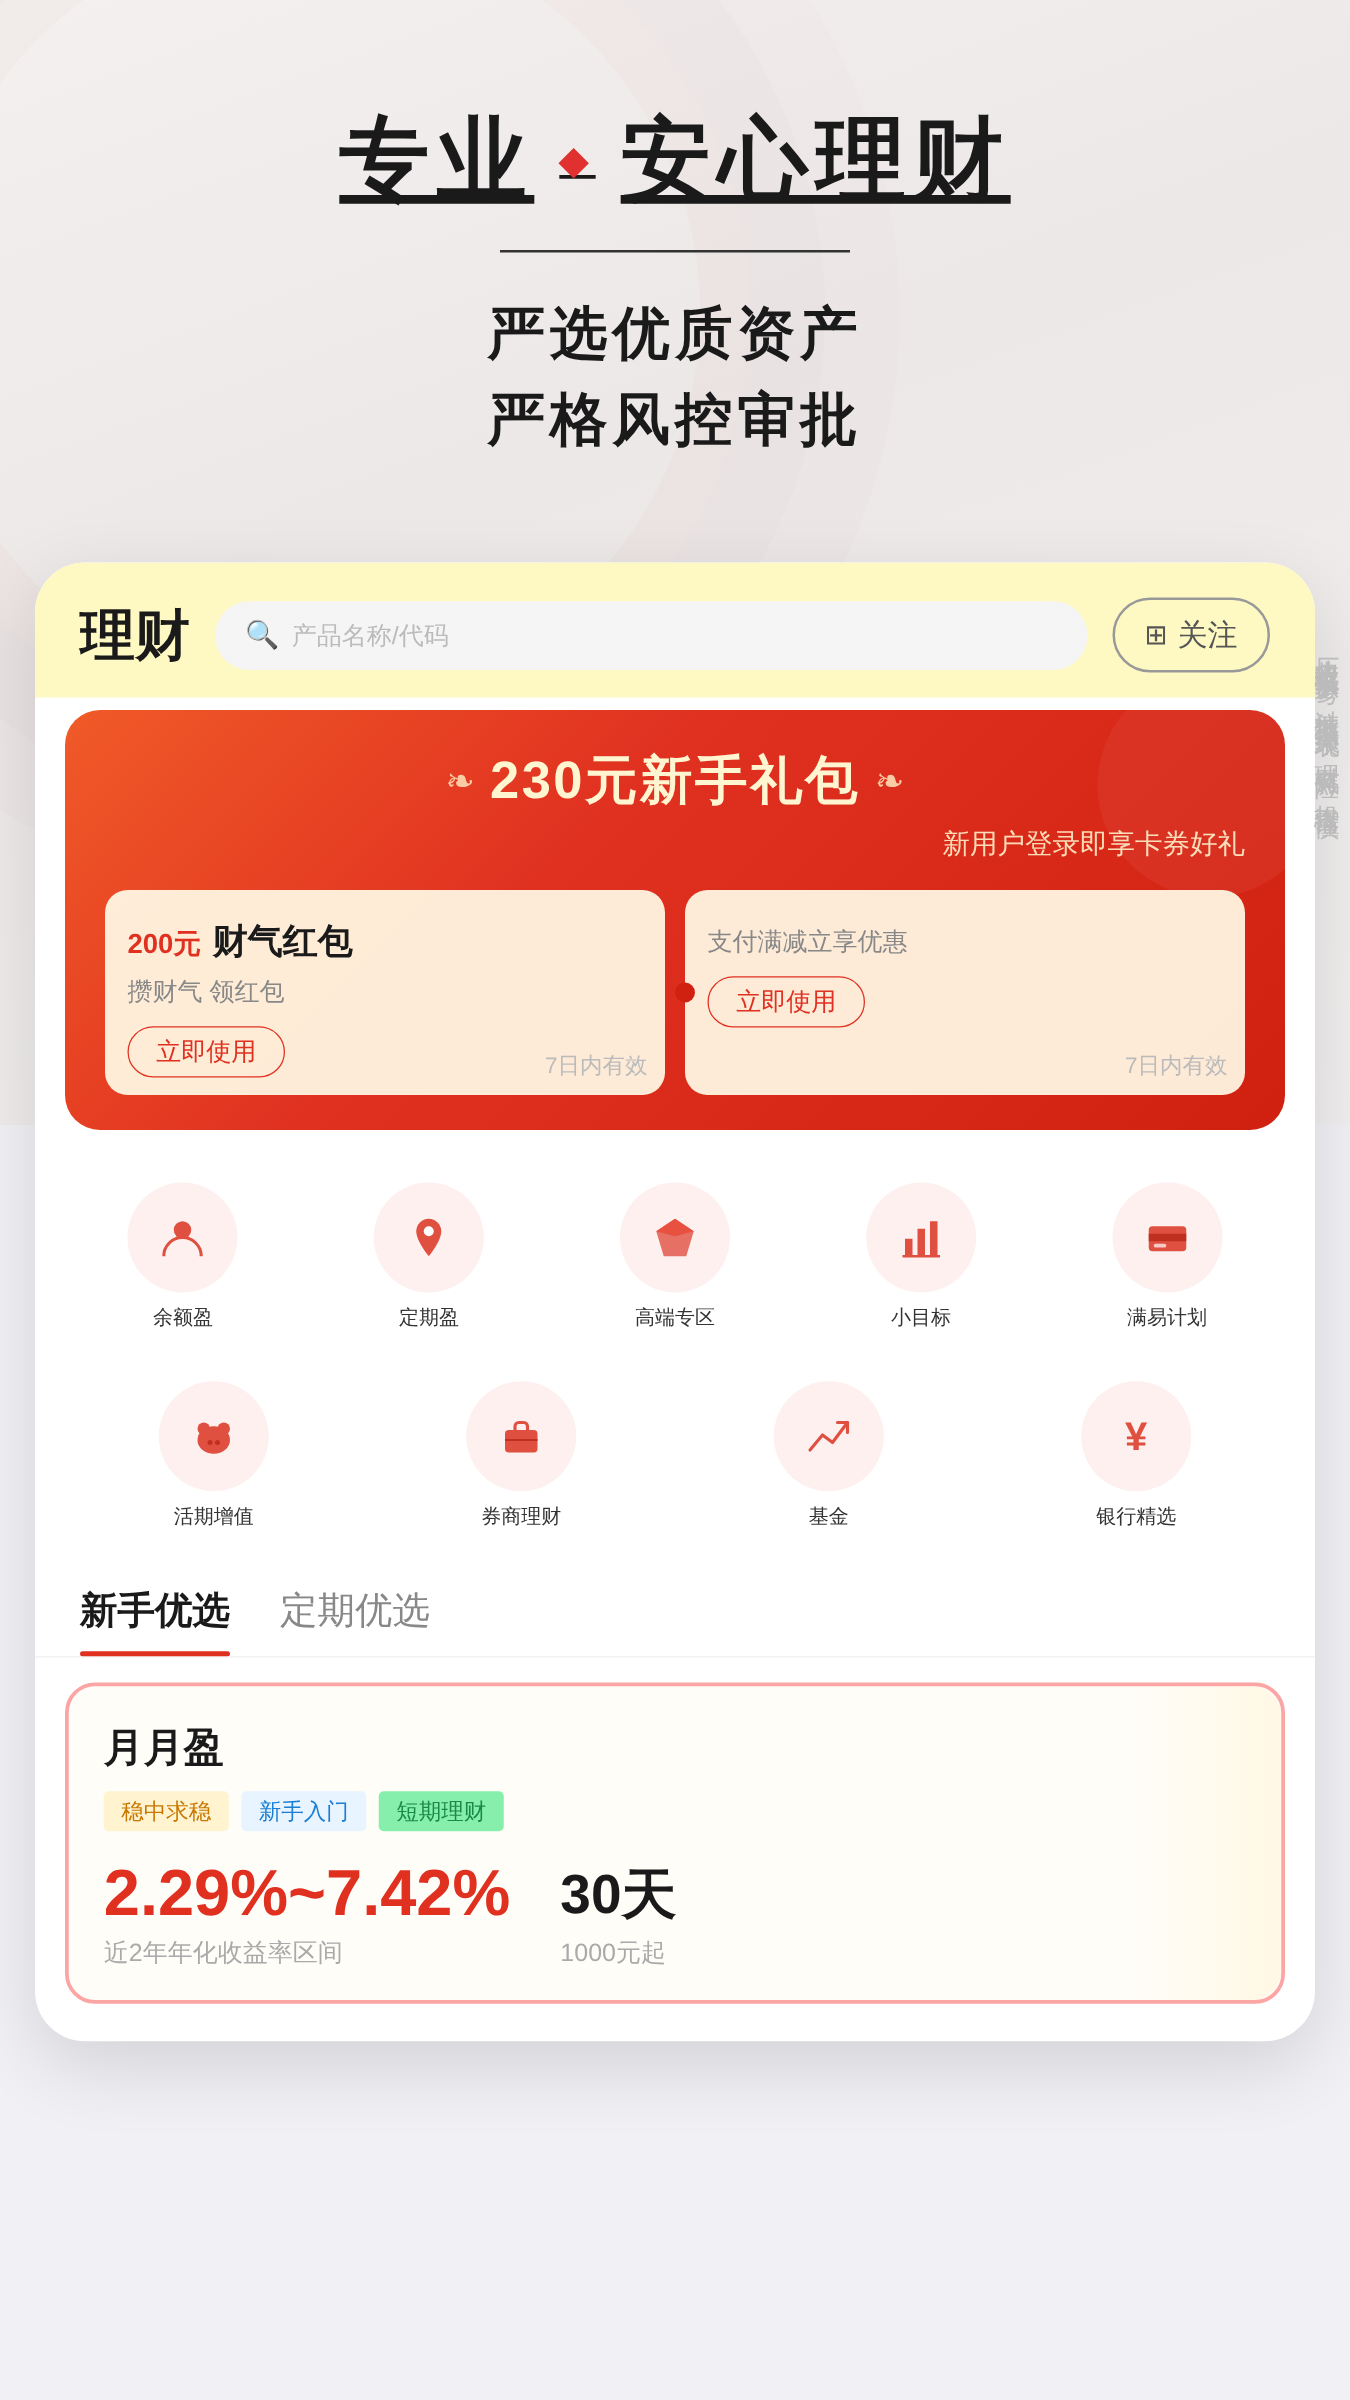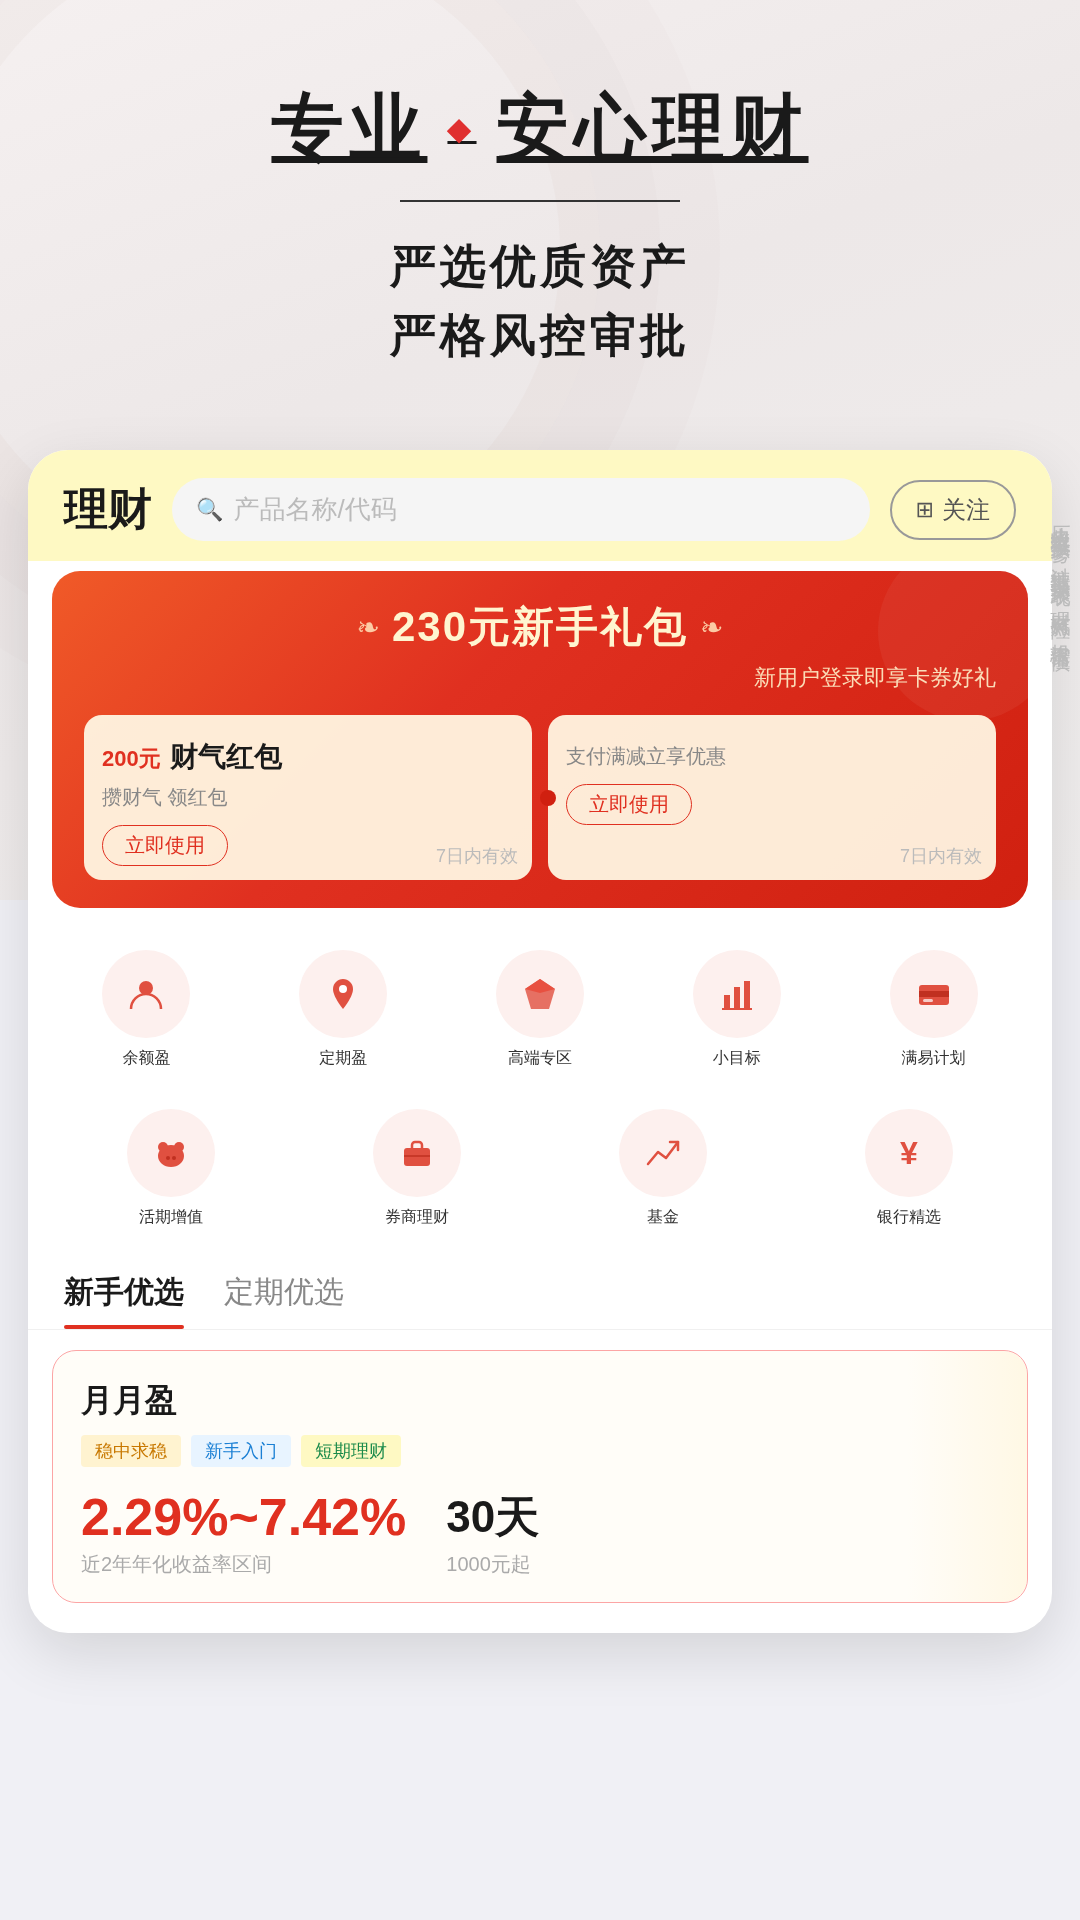--- a/index.html
+++ b/index.html
@@ -127,21 +127,21 @@
       background: #f5f5f5;
       border-radius: 50px;
       padding: 14px 24px;
       gap: 10px;
     }
     .search-icon {
       font-size: 22px;
       color: #aaa;
     }
     .search-placeholder {
-      font-size: 26px;
+      font-size: 20px;
       color: #bbb;
     }
 
     .follow-btn {
       display: flex;
       align-items: center;
       gap: 8px;
       border: 2px solid #999;
       border-radius: 50px;
       padding: 12px 24px;
@@ -310,21 +310,21 @@
       background: #e03020;
       border-radius: 2px;
     }
 
     
     .product-card {
       margin: 0 24px 30px;
       background: #fffdf8;
       border-radius: 24px;
       padding: 28px 28px 24px;
-      border: 1px solid #fca5a5;
+      border: 3px solid #fca5a5;
       position: relative;
       overflow: hidden;
     }
     .product-card::before {
       content: '';
       position: absolute;
       top: 0; right: 0;
       width: 120px; height: 100%;
       background: linear-gradient(to left, rgba(255,240,200,0.4), transparent);
       border-radius: 0 24px 24px 0;
@@ -348,21 +348,21 @@
     }
     .tag-yellow {
       background: #fff3d0;
       color: #c87800;
     }
     .tag-blue {
       background: #e8f4ff;
       color: #1a7fd4;
     }
     .tag-green {
-      background: #fef9c3;
+      background: #86efac;
       color: #1a8a4a;
     }
     .product-bottom {
       display: flex;
       align-items: flex-end;
       gap: 40px;
     }
     .product-rate {
       font-size: 52px;
       font-weight: 800;

